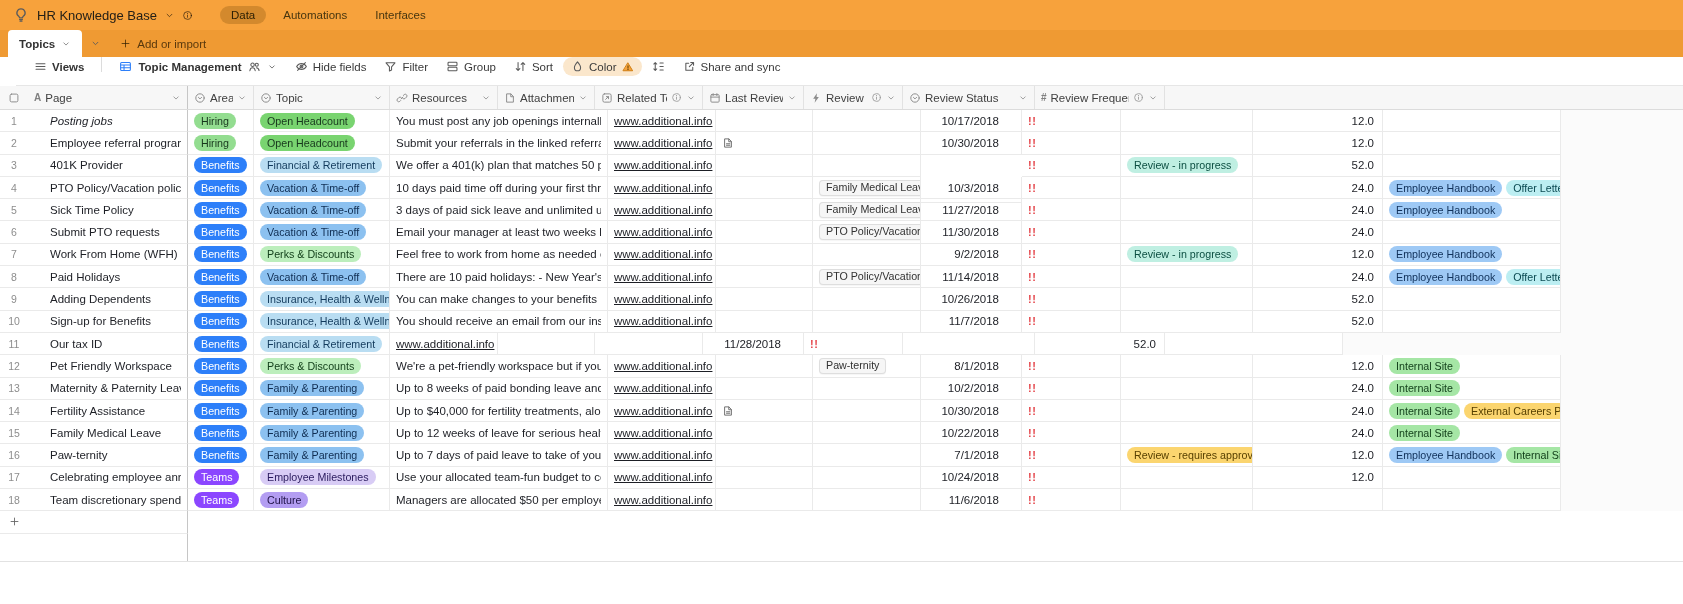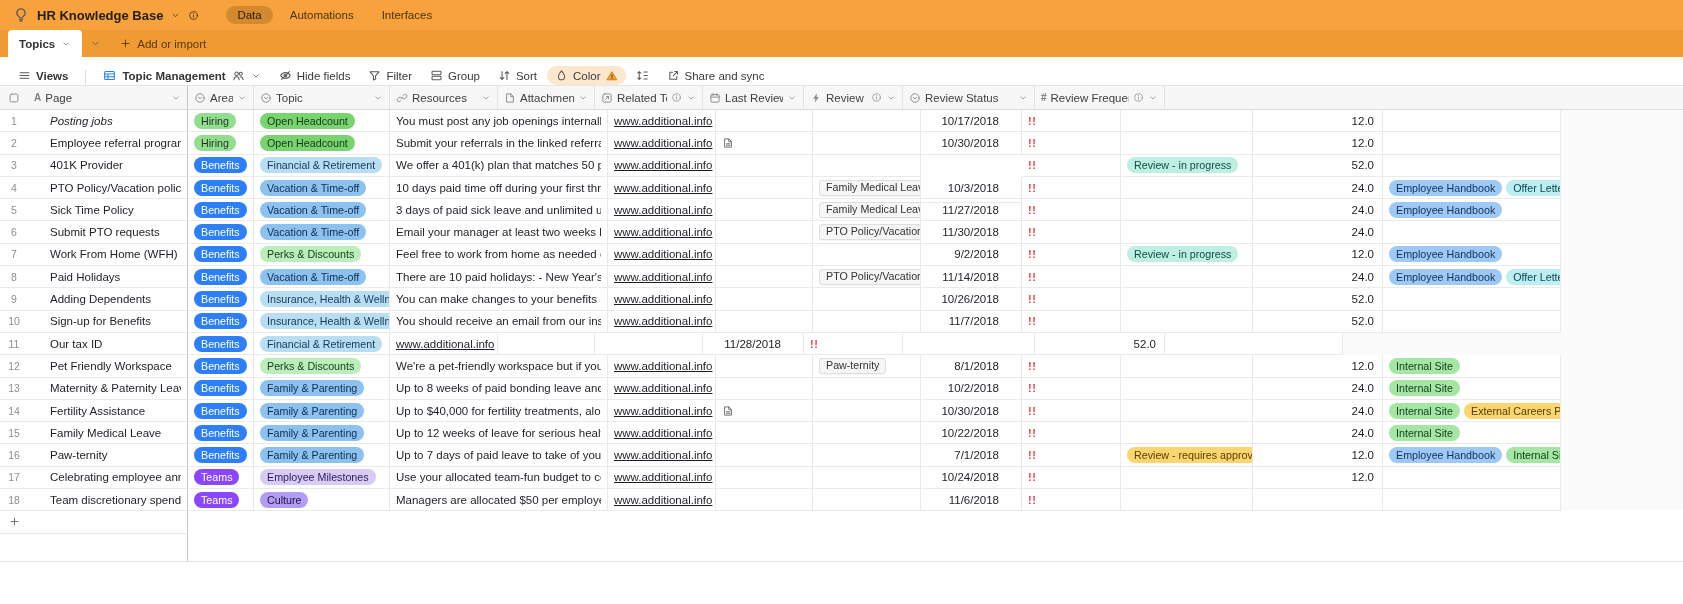--- a/index.html
+++ b/index.html
@@ -11,41 +11,41 @@
     stroke-linecap:round; stroke-linejoin:round; }
   .icon .ltr { font-size:10px; font-weight:700; color:#808080; line-height:1; }
   .icon.blue { color:var(--c-grid_icon,#2d7ff9); }
 
   
   .topbar { height:30px; background:var(--c-topbar,#f7a23c); display:flex; align-items:center;
     padding:0 12px; gap:7px; }
   .logo { width:18px; height:18px; color:#fff; display:flex; align-items:center; justify-content:center; }
   .logo svg { width:16px; height:16px; fill:none; stroke:currentColor; stroke-width:1.3;
     stroke-linecap:round; stroke-linejoin:round; }
-  .base-title { font-size:13px; font-weight:700; color:#252017; white-space:nowrap; }
+  .base-title { font-size:13px; font-weight:400; color:#252017; white-space:nowrap; }
   .topbar .tchev svg, .topbar .tinfo svg { width:11px; height:11px; }
   .topbar .tchev, .topbar .tinfo { color:rgba(0,0,0,0.62); }
   .topnav { display:flex; align-items:center; gap:6px; margin-left:20px; }
   .navpill { font-size:11.5px; color:#46350f; padding:3px 11px; border-radius:12px; cursor:default; white-space:nowrap; }
   .navpill.active { background:rgba(104,62,0,0.25); color:#2d2004; }
 
   
   .tabstrip { height:27px; background:var(--c-topbar_dark,#ef9a33); display:flex; align-items:flex-end; padding-left:8px; }
   .tab { height:27px; display:flex; align-items:center; gap:6px; padding:0 11px; background:#fff;
     border-radius:4px 4px 0 0; font-size:11.5px; font-weight:700; color:#333; }
   .tab .icon { color:#777; } .tab .icon svg { width:10px; height:10px; }
   .tabchev { width:26px; height:27px; display:flex; align-items:center; justify-content:center; color:rgba(0,0,0,0.6); }
   .tabchev svg { width:11px; height:11px; }
   .addimport { display:flex; align-items:center; gap:6px; font-size:11.5px; color:rgba(43,27,0,0.78);
     padding:0 12px; height:27px; }
   .addimport .icon { color:rgba(43,27,0,0.78); } .addimport .icon svg { width:11px; height:11px; }
 
   
-  .toolbar { height:29px; background:#fff; display:flex; align-items:flex-end; padding:0 10px; gap:2px;
-    border-bottom:1px solid #e6e6e6; }
+  .toolbar { height:29px; background:#fff; display:flex; align-items:flex-start; padding:0 10px; gap:2px;
+    border-bottom:1px solid #e6e6e6;margin-left:16px; }
   .tbtn { display:flex; align-items:center; gap:5px; font-size:11.5px; color:#3a3a3a;
     padding:3px 8px; border-radius:4px; white-space:nowrap; cursor:default; }
   .tbtn.bold span.lbl, .viewsw .vname { font-weight:600; color:#333; }
   .tbtn.highlight { background:#fbe7cc; border-radius:12px; }
   .vdiv { width:1px; height:15px; background:#dcdcdc; margin:0 7px; }
   .viewsw { gap:6px; }
   .sm svg { width:10px !important; height:10px !important; }
   .warn svg { width:12px !important; height:12px !important; }
 
   

